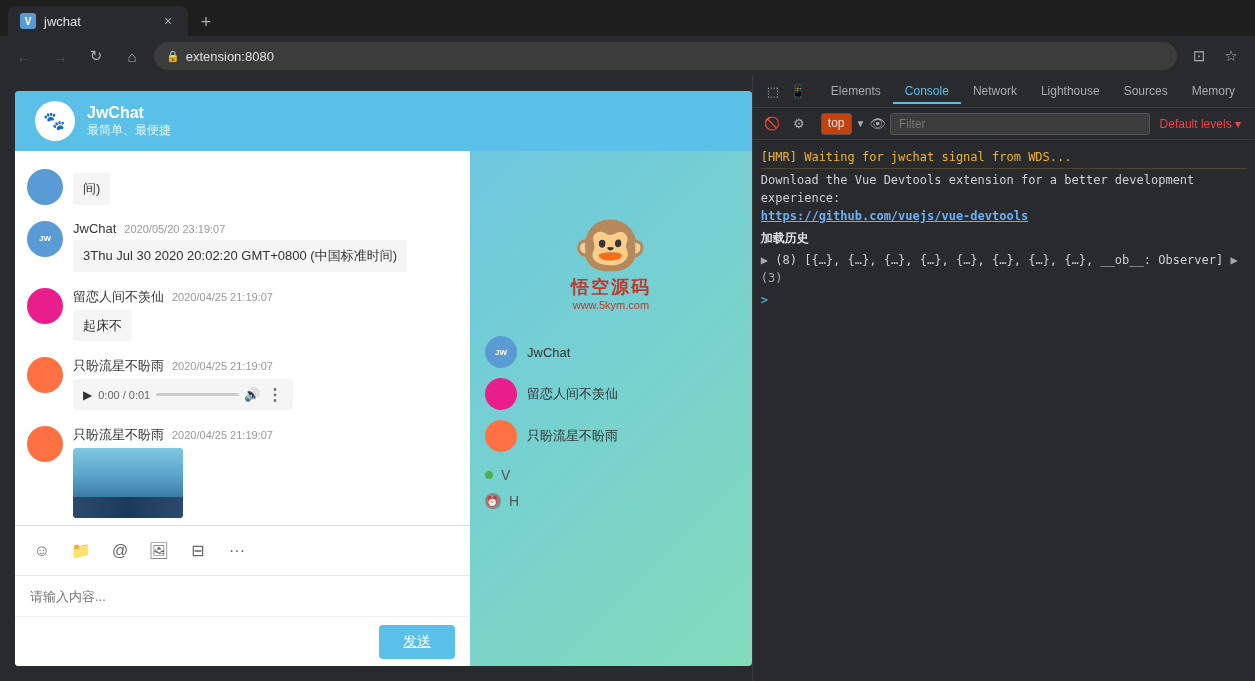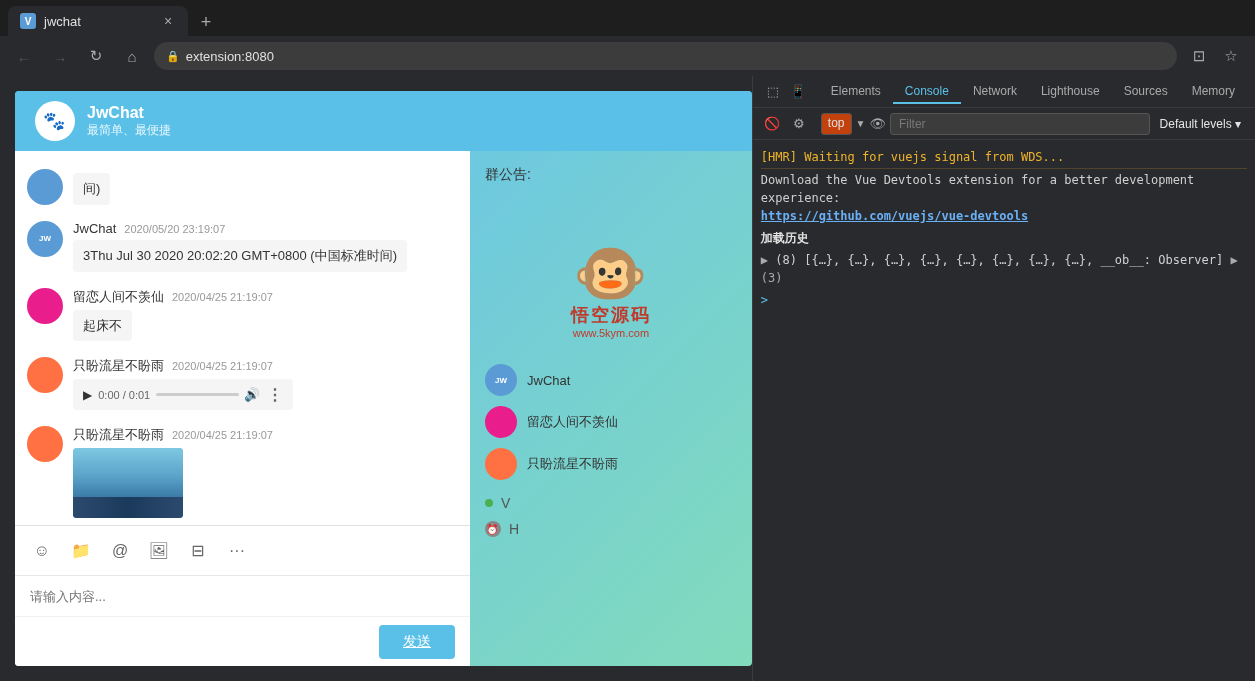--- a/index.html
+++ b/index.html
@@ -103,21 +103,21 @@
     .dt-tab { padding: 4px 12px; font-size: 12px; color: #aaa; cursor: pointer; border-bottom: 2px solid transparent; }
     .dt-tab.active { color: #5bc0e8; border-bottom: 2px solid #5bc0e8; }
     .devtools-toolbar { height: 32px; background: #292a2d; border-bottom: 1px solid #3c3c3c; display: flex; align-items: center; padding: 0 8px; gap: 6px; }
     .dt-toolbar-icons { display: flex; gap: 2px; margin-right: 4px; }
     .dt-filter-group { display: flex; align-items: center; gap: 4px; flex: 1; }
     .dt-select { background: #c2410c; border: 1px solid #555; border-radius: 3px; color: #e0e0e0; font-size: 12px; padding: 2px 6px; height: 22px; }
     .dt-arrow { color: #aaa; font-size: 10px; }
     .dt-eye { color: #aaa; font-size: 13px; cursor: pointer; }
     .dt-filter-input { flex: 1; height: 22px; background: #3c3c3c; border: 1px solid #555; border-radius: 3px; color: #e0e0e0; font-size: 12px; padding: 0 8px; outline: none; }
     .dt-filter-input::placeholder { color: #777; }
-    .dt-levels { color: #e5e5e5; font-size: 12px; padding: 0 6px; cursor: pointer; }
+    .dt-levels { color: #ef4444; font-size: 12px; padding: 0 6px; cursor: pointer; }
     .devtools-content { flex: 1; overflow-y: auto; padding: 6px 8px; font-size: 12px; font-family: monospace; color: #d0d0d0; }
     .dt-log-line { padding: 2px 0; line-height: 1.5; }
     .dt-log-line.warning { color: #f0b429; border-bottom: 1px solid rgba(240,180,41,0.2); }
     .dt-log-line.info { color: #d0d0d0; }
     .dt-link { color: #6ab0f5; text-decoration: underline; cursor: pointer; }
     .dt-heading { color: #e0e0e0; font-weight: bold; }
     .dt-array { color: #d0d0d0; }
     .dt-expand { color: #aaa; cursor: pointer; }
     .dt-prompt { color: #5bc0e8; }
 
@@ -257,21 +257,20 @@
             <input class="chat-input" type="text" placeholder="请输入内容..." style="">
           </div>
 
           <div class="send-btn-area">
             <button class="send-btn">发送</button>
           </div>
 
         </div>
 
         <div class="group-panel">
-          <div class="group-notice">群公告:</div>
 
           <div class="watermark-area">
             <div class="watermark-img">
               <div style="position:relative; width:120px; height:120px; display:flex; align-items:center; justify-content:center;">
 
                 <div style="font-size:60px; line-height:1;">🐵</div>
                 <div style="position:absolute; bottom:-5px; left:0; right:0; text-align:center;">
                   <div style="font-size:18px; font-weight:bold; color:#c0392b; letter-spacing:2px;">悟空源码</div>
                   <div style="font-size:11px; color:#c0392b;">www.5kym.com</div>
                 </div>
@@ -338,21 +337,21 @@
           </div>
           <span class="dt-arrow">▼</span>
           <span class="dt-eye">👁</span>
           <input class="dt-filter-input" type="text" placeholder="Filter" style="">
           <span class="dt-levels">Default levels ▾</span>
         </div>
       </div>
 
       <div class="devtools-content scrollbar-hidden">
         <div class="dt-log-line warning">
-          <span>[HMR] Waiting for vuejs signal from WDS...</span>
+          <span>[HMR] Waiting for jwchat signal from WDS...</span>
         </div>
         <div class="dt-log-line info">
           <span>Download the Vue Devtools extension for a better development experience:</span>
           <span class="dt-link" style="display:block;font-weight:bold;">https://github.com/vuejs/vue-devtools</span>
         </div>
         <div class="dt-log-line">
           <span class="dt-heading">加载历史</span>
         </div>
         <div class="dt-log-line">
           <span class="dt-expand">▶</span>

